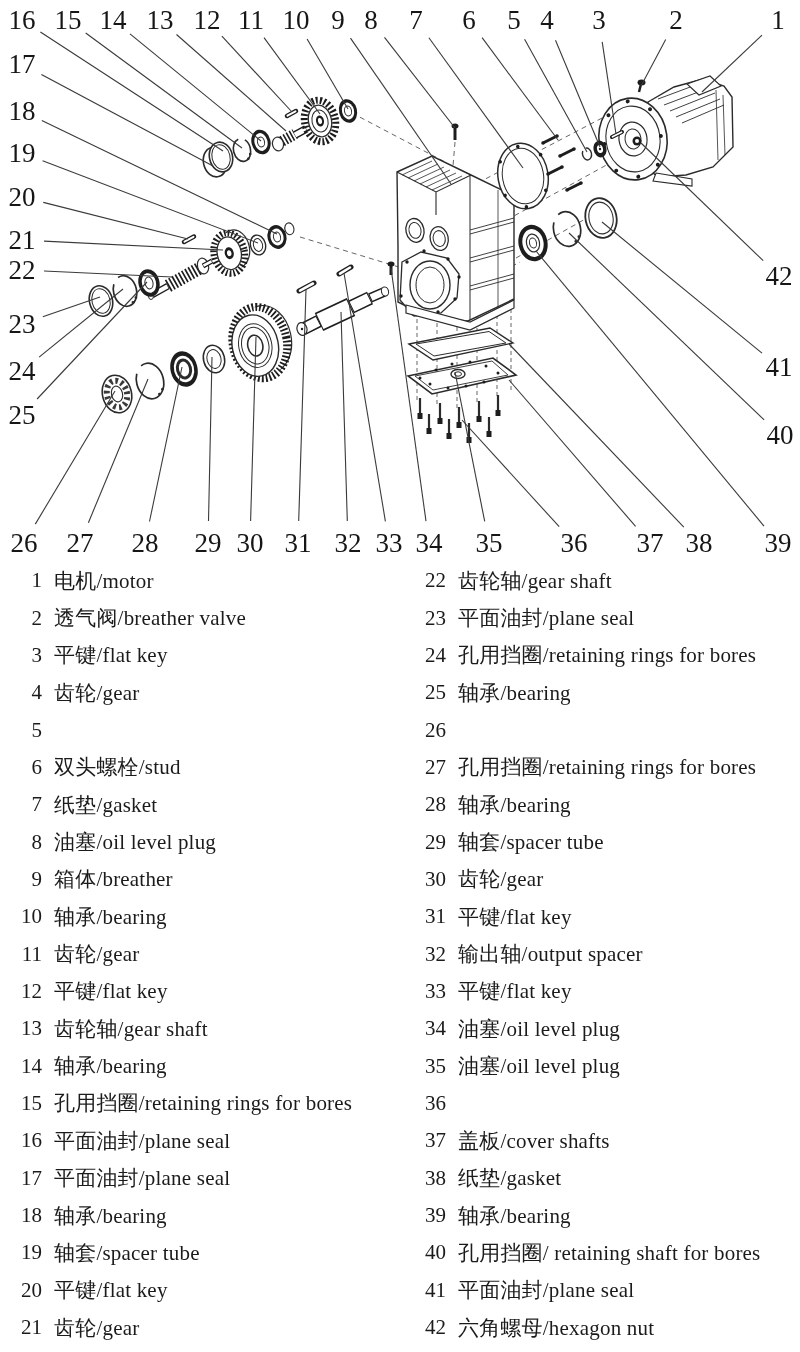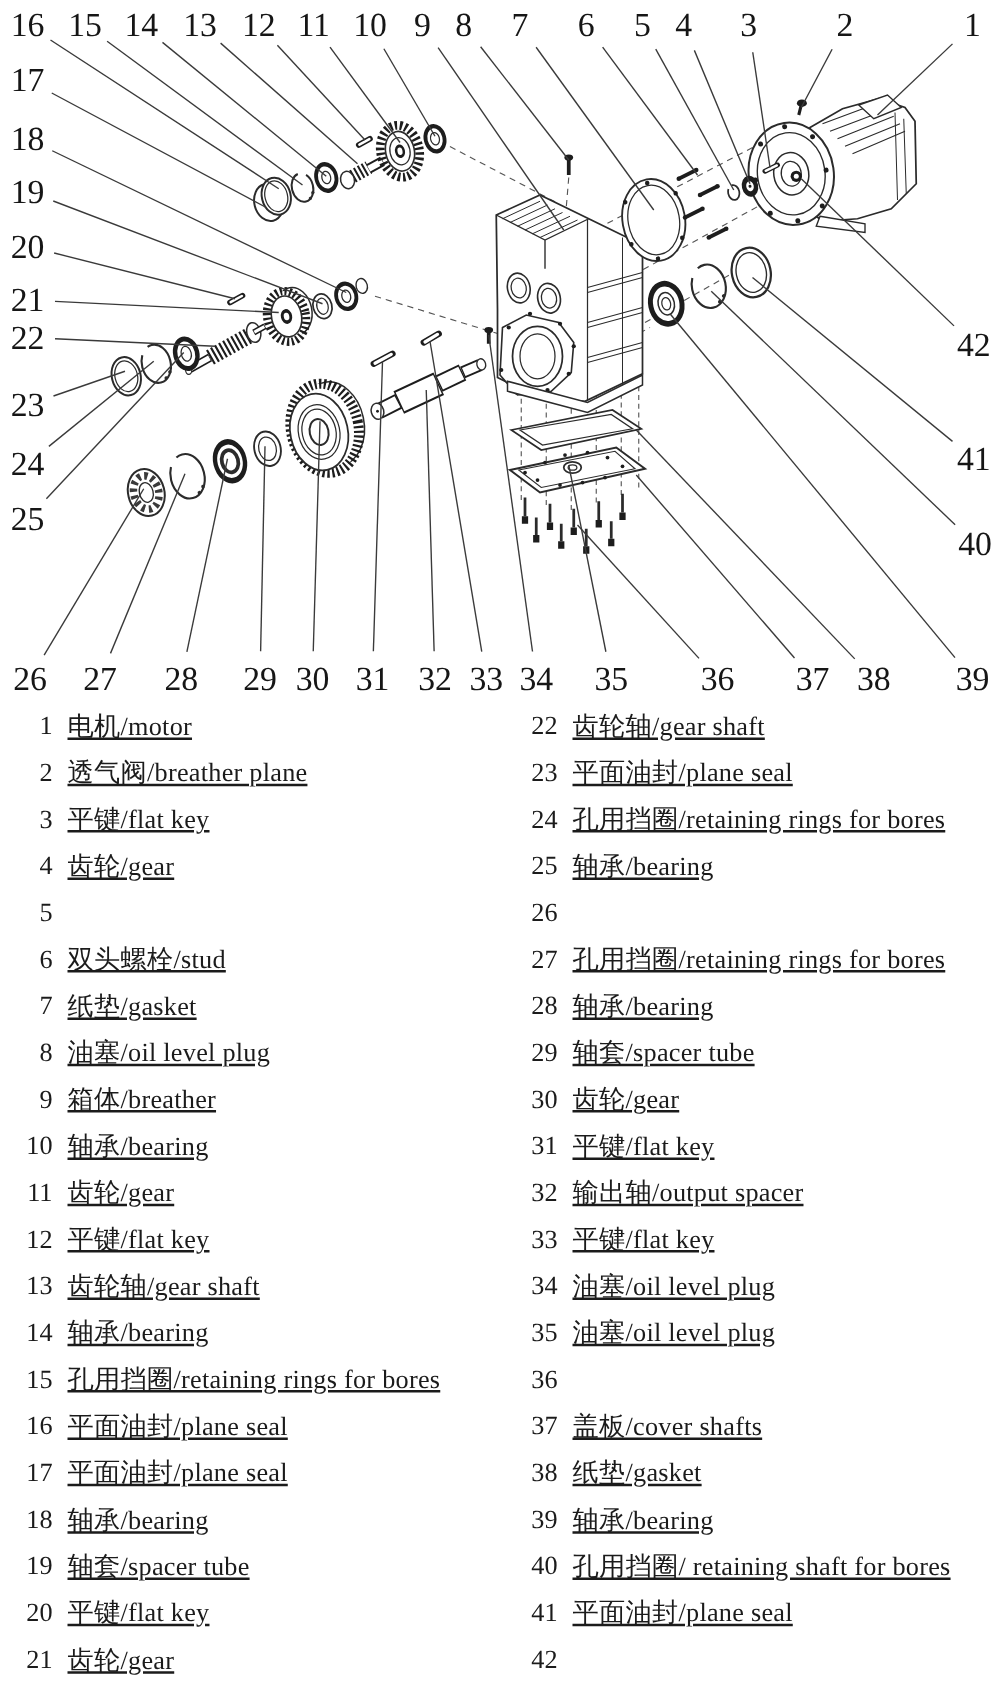--- a/index.html
+++ b/index.html
@@ -6,21 +6,21 @@
   .page{position:relative;width:800px;height:1352px;background:#fff;overflow:hidden;
         font-family:"Liberation Serif","DejaVu Serif",serif;color:#1b1b1b;}
   .diagram{position:absolute;left:0;top:0;}
   svg text.callout{font-family:"Liberation Serif","DejaVu Serif",serif;font-size:27px;fill:#161616;}
   .plist{position:absolute;left:0;top:562px;width:800px;display:flex;}
   .col{display:flex;flex-direction:column;}
   .col-left{width:404px;padding-left:14px;}
   .col-right{width:382px;}
   .row{height:37.35px;display:flex;align-items:center;}
   .num{width:28px;text-align:right;margin-right:12px;font-size:21px;flex:none;}
-  .lbl{font-size:21px;letter-spacing:.2px;white-space:nowrap;text-decoration:underline;}
+  .lbl{font-size:21px;letter-spacing:.2px;white-space:nowrap;}
 </style>
 </head>
 <body>
 
 <div class="page">
   <svg class="diagram" width="800" height="560" viewBox="0 0 800 560">
 
     <g stroke="#555" stroke-width=".9" stroke-dasharray="5 4" fill="none">
       <path d="M352,113 L447,163"></path>
       <path d="M300,237 L402,268"></path>
@@ -432,21 +432,21 @@
   </svg>
 
   <div class="plist">
     <div class="col col-left" id="col-left">
         <div class="row">
           <span class="num">1</span>
           <span class="lbl">电机/motor</span>
         </div>
         <div class="row">
           <span class="num">2</span>
-          <span class="lbl">透气阀/breather plane</span>
+          <span class="lbl">透气阀/breather valve</span>
         </div>
         <div class="row">
           <span class="num">3</span>
           <span class="lbl">平键/flat key</span>
         </div>
         <div class="row">
           <span class="num">4</span>
           <span class="lbl">齿轮/gear</span>
         </div>
         <div class="row">
@@ -591,16 +591,17 @@
         <div class="row">
           <span class="num">40</span>
           <span class="lbl">孔用挡圈/ retaining shaft for bores</span>
         </div>
         <div class="row">
           <span class="num">41</span>
           <span class="lbl">平面油封/plane seal</span>
         </div>
         <div class="row">
           <span class="num">42</span>
+          <span class="lbl">六角螺母/hexagon nut</span>
         </div>
       </div>
   </div>
 </div>
 
 </body></html>

